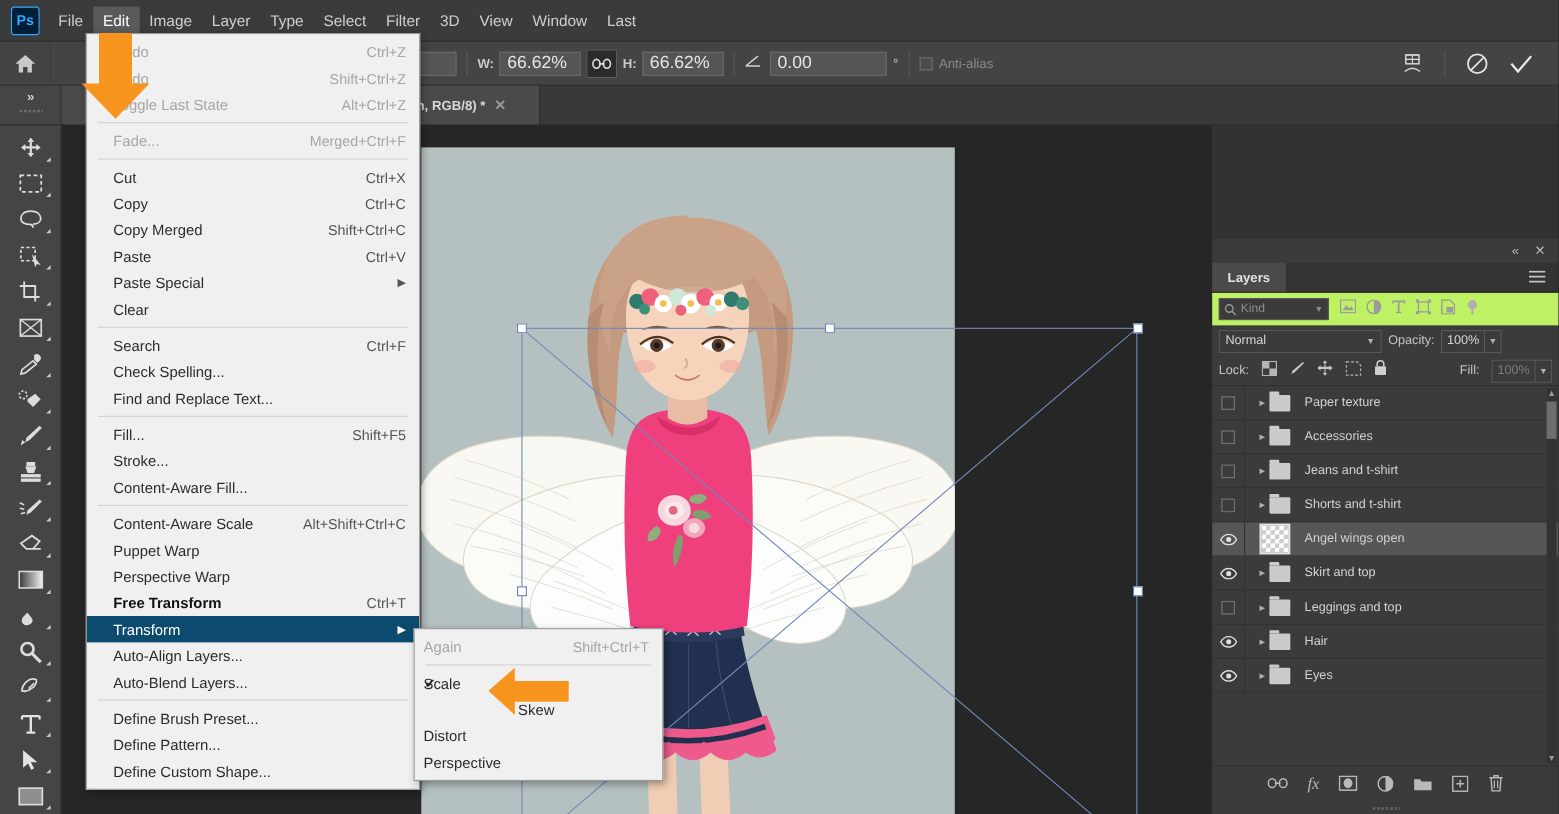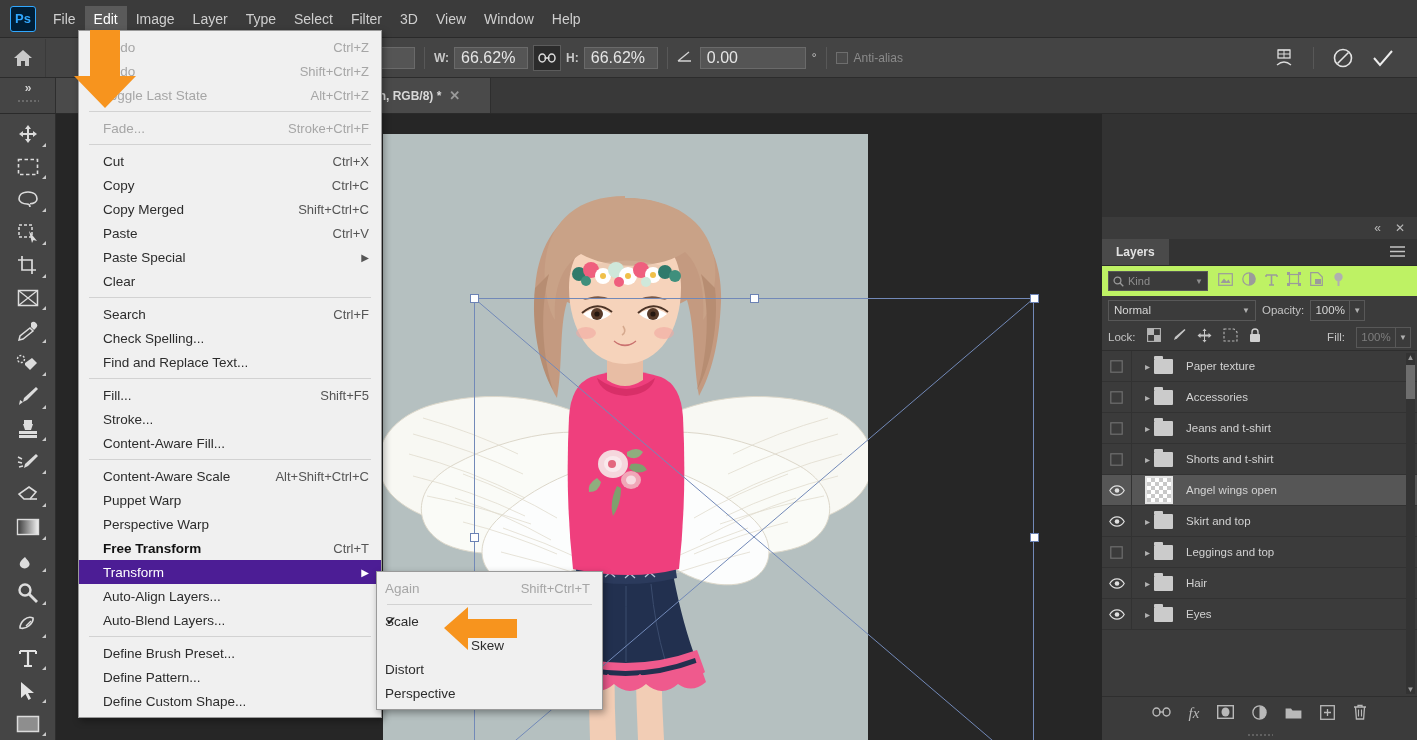--- a/index.html
+++ b/index.html
@@ -244,21 +244,21 @@
     font-size: 13.5px; color: #2c2c2c;
   }
   .mrow {
     display: flex; align-items: center; height: 24px; padding: 0 12px 0 24px;
     white-space: nowrap;
   }
   .mrow .lbl2 { flex: 1; }
   .mrow .sc { color: #555; font-size: 13px; }
   .mrow.dimmed .lbl2, .mrow.dimmed .sc { color: #a6a6a6; }
   .mrow.bold .lbl2 { font-weight: bold; color: #111; }
-  .mrow.hl { background: #4c1d95; color: #fff; }
+  .mrow.hl { background: #0c4a6e; color: #fff; }
   .mrow.hl .lbl2, .mrow.hl .sc { color: #fff; }
   .msep { height: 1px; background: #d2d2d2; margin: 4px 10px; }
   .submark { font-size: 10px; color: #555; margin-left: 10px; }
   .mrow.hl .submark { color: #fff; }
 
   
   .submenu {
     position: absolute; left: 376px; top: 571px; width: 227px;
     background: #f0f0f0; border: 1px solid #9a9a9a;
     box-shadow: 2px 3px 7px rgba(0,0,0,.35); z-index: 60;
@@ -278,21 +278,21 @@
         <div class="menu-item">File</div>
         <div class="menu-item active">Edit</div>
         <div class="menu-item">Image</div>
         <div class="menu-item">Layer</div>
         <div class="menu-item">Type</div>
         <div class="menu-item">Select</div>
         <div class="menu-item">Filter</div>
         <div class="menu-item">3D</div>
         <div class="menu-item">View</div>
         <div class="menu-item">Window</div>
-        <div class="menu-item">Help</div>
+        <div class="menu-item">Last</div>
       </div>
   </div>
 
   <div class="optionsbar">
     <div class="home-btn">
       <svg width="20" height="18" viewBox="0 0 20 18">
           <path d="M10 1 L19 9 h-3 v8 h-4 v-5 h-4 v5 H4 V9 H1 Z" fill="#c9c9c9"></path>
         </svg>
     </div>
 
@@ -928,21 +928,21 @@
           <span class="lbl2">Redo</span>
           <span class="sc">Shift+Ctrl+Z</span>
         </div>
         <div class="mrow dimmed">
           <span class="lbl2">Toggle Last State</span>
           <span class="sc">Alt+Ctrl+Z</span>
         </div>
         <div class="msep"></div>
         <div class="mrow dimmed">
           <span class="lbl2">Fade...</span>
-          <span class="sc">Stroke+Ctrl+F</span>
+          <span class="sc">Merged+Ctrl+F</span>
         </div>
         <div class="msep"></div>
         <div class="mrow">
           <span class="lbl2">Cut</span>
           <span class="sc">Ctrl+X</span>
         </div>
         <div class="mrow">
           <span class="lbl2">Copy</span>
           <span class="sc">Ctrl+C</span>
         </div>

